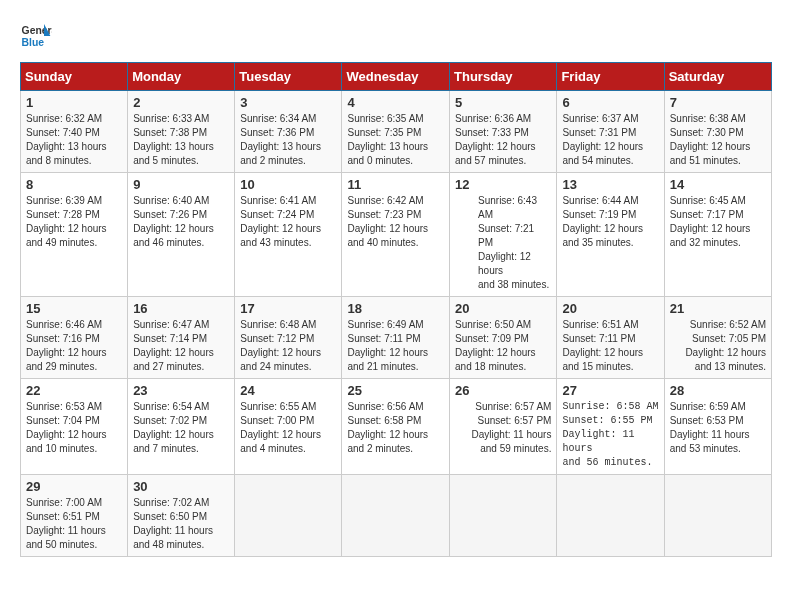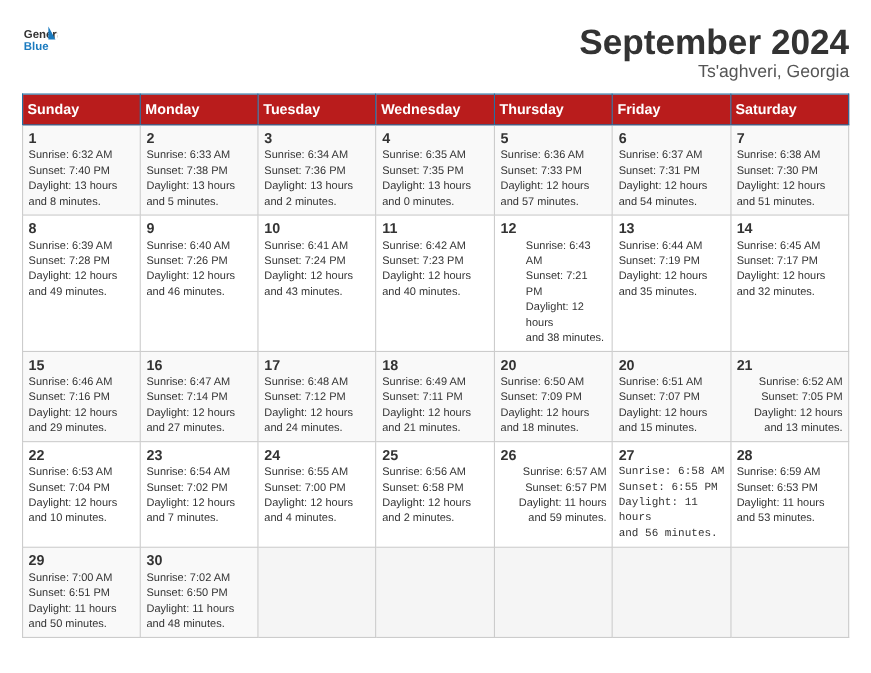--- a/index.html
+++ b/index.html
@@ -81,24 +81,20 @@
 </head>
 <body>
 
 <div class="header">
   <div class="logo">
     <svg class="logo-icon" viewBox="0 0 40 40">
       <text x="2" y="18" font-size="13" font-weight="bold" fill="#333">General</text>
       <text x="2" y="32" font-size="13" font-weight="bold" fill="#1a7abf">Blue</text>
       <polygon points="30,5 38,20 30,20" fill="#1a7abf"></polygon>
     </svg>
-  </div>
-  <div class="title-block">
-    <div class="month-title">September 2024</div>
-    <div class="location">Ts'aghveri, Georgia</div>
   </div>
 </div>
 
 <table>
   <thead>
     <tr>
     <th>Sunday</th>
         <th>Monday</th>
         <th>Tuesday</th>
         <th>Wednesday</th>
@@ -242,21 +238,21 @@
         <td>
           <span class="day-num">20</span>
           <div class="day-info" style="white-space: pre-line;">Sunrise: 6:50 AM
 Sunset: 7:09 PM
 Daylight: 12 hours
 and 18 minutes.</div>
         </td>
         <td>
           <span class="day-num">20</span>
           <div class="day-info" style="white-space: pre-line;">Sunrise: 6:51 AM
-Sunset: 7:07 PM
+Sunset: 7:11 PM
 Daylight: 12 hours
 and 15 minutes.</div>
         </td>
         <td>
           <span class="day-num">21</span>
           <div class="day-info" style="white-space: pre-line; text-align: right;">Sunrise: 6:52 AM
 Sunset: 7:05 PM
 Daylight: 12 hours
 and 13 minutes.</div>
         </td>

